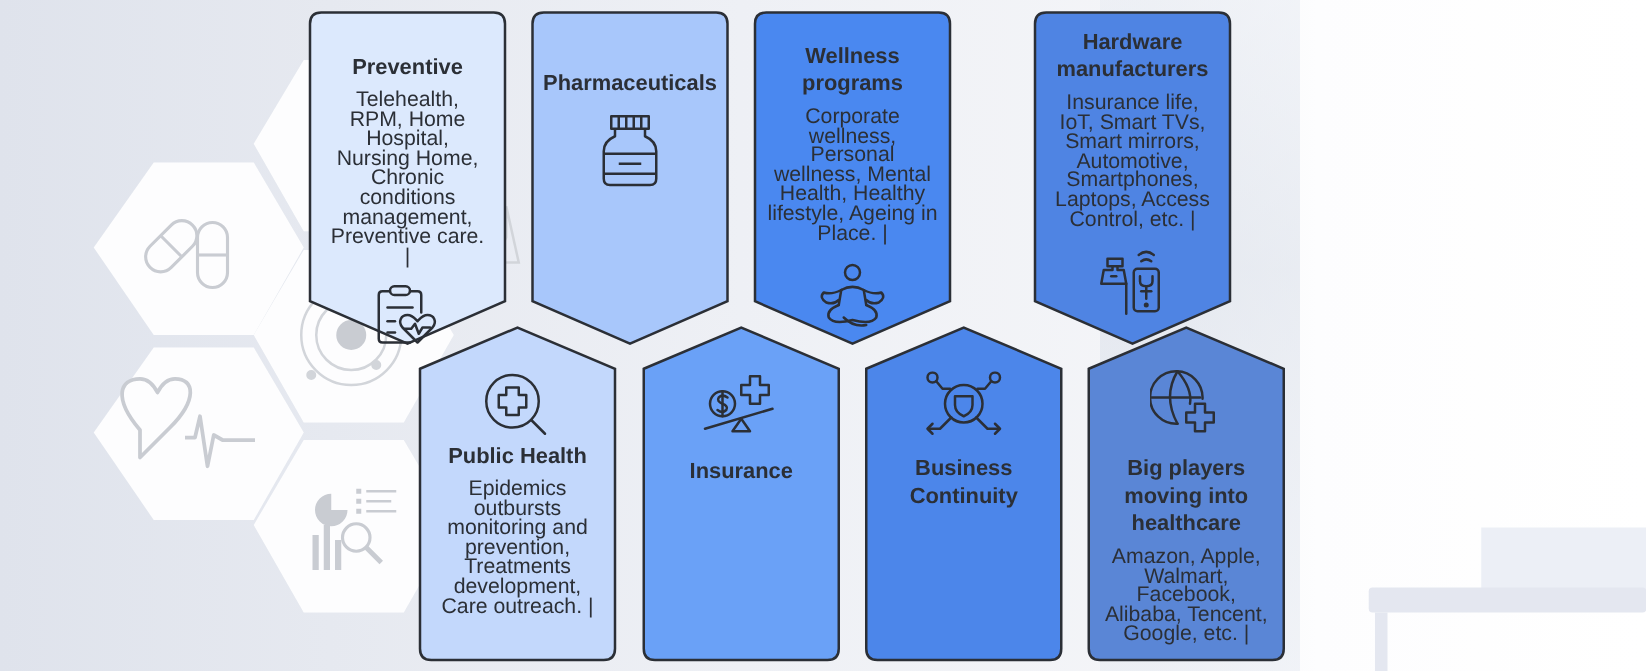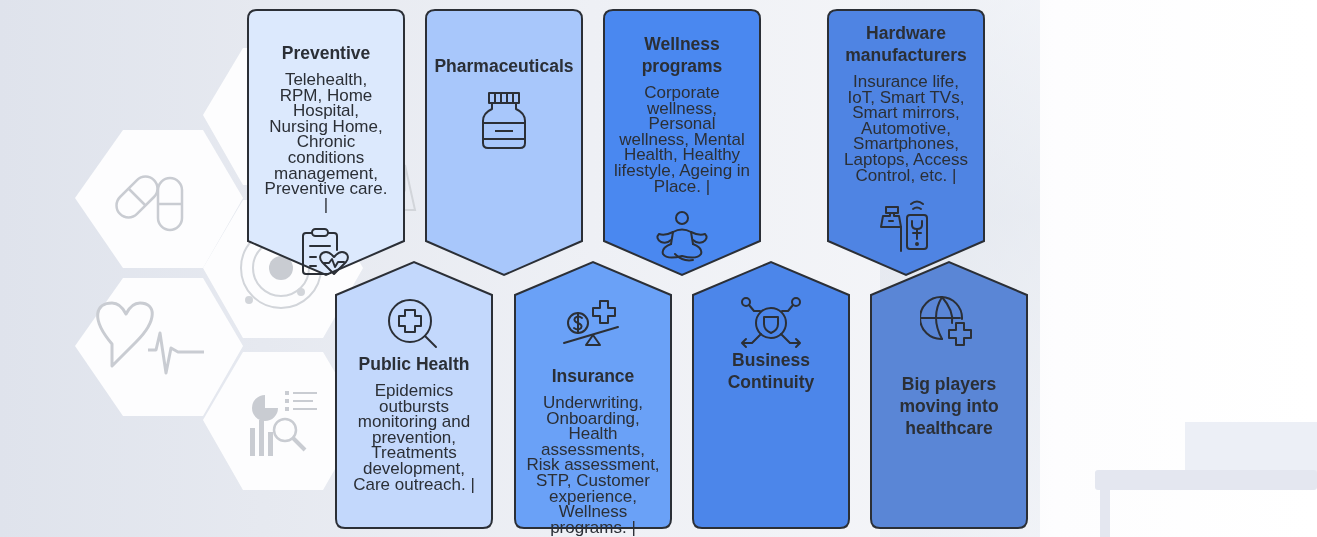--- a/index.html
+++ b/index.html
@@ -218,21 +218,20 @@
       <g fill="none" stroke="#2b2f36" stroke-width="2" stroke-linejoin="round" stroke-linecap="round">
         <circle cx="16" cy="26" r="10"></circle>
         <path d="M20,21 Q16,18 13,21 Q11,24 16,26 Q21,28 19,31 Q16,34 12,31"></path>
         <line x1="16" y1="16" x2="16" y2="36"></line>
         <path d="M38,4 H46 V11 H53 V19 H46 V26 H38 V19 H31 V11 H38 Z"></path>
         <line x1="2" y1="46" x2="56" y2="30"></line>
         <path d="M24,48 L31,38 L38,48 Z"></path>
       </g>
     </svg>
     <div class="title" style="margin-top:16px">Insurance</div>
-    <div class="desc" style="width:134px">Underwriting, Onboarding, Health assessments, Risk assessment, STP, Customer experience, Wellness programs. |</div>
   </div>
 </div>
 
 <div class="card" style="left:692px;top:261px;height:270px">
   <svg class="shape" width="158" height="270">
     <path d="M1,34 L79,1 L157,34 V258 Q157,267 148,267 H10 Q1,267 1,258 Z" fill="#4c86ea" stroke="#2b2f36" stroke-width="2"></path>
   </svg>
   <div class="content" style="top:36px">
     <svg class="icon" width="62" height="52" viewBox="0 0 62 52">
       <g fill="none" stroke="#2b2f36" stroke-width="2" stroke-linejoin="round" stroke-linecap="round">
@@ -241,33 +240,34 @@
         <circle cx="6" cy="5" r="4"></circle>
           <circle cx="56" cy="5" r="4"></circle>
         <path d="M9,8 L14,14 L20,14"></path>
         <path d="M53,8 L48,14 L42,14"></path>
         <path d="M21,37 L12,46 H3"></path>
         <path d="M6,42 L2,46 L6,50"></path>
         <path d="M41,37 L50,46 H59"></path>
         <path d="M56,42 L60,46 L56,50"></path>
       </g>
     </svg>
-    <div class="title" style="margin-top:0;width:110px">Business Continuity</div>
+    <div class="title" style="margin-top:14px;width:110px">Business Continuity</div>
   </div>
 </div>
 
 <div class="card" style="left:870px;top:261px;height:270px">
   <svg class="shape" width="158" height="270">
     <path d="M1,34 L79,1 L157,34 V258 Q157,267 148,267 H10 Q1,267 1,258 Z" fill="#5a86d6" stroke="#2b2f36" stroke-width="2"></path>
   </svg>
   <div class="content" style="top:32px">
     <svg class="icon" width="58" height="56" viewBox="0 0 58 56">
       <g fill="none" stroke="#2b2f36" stroke-width="2" stroke-linejoin="round" stroke-linecap="round">
         <path d="M42,26 A21,21 0 1,0 22,46"></path>
         <path d="M22,4 Q10,24 22,46"></path>
         <path d="M22,4 Q34,18 32,30"></path>
         <line x1="1" y1="25" x2="40" y2="25"></line>
         <path d="M36,30 H44 V37 H51 V45 H44 V52 H36 V45 H29 V37 H36 Z"></path>
       </g>
     </svg>
-    <div class="title" style="margin-top:24px;width:110px">Big players moving into healthcare</div>
+    <div class="title" style="margin-top:14px;width:110px">Big players moving into healthcare</div>
+    <div class="desc" style="width:134px">Amazon, Apple, Walmart, Facebook, Alibaba, Tencent, Google, etc. |</div>
   </div>
 </div>
 
 </body></html>

